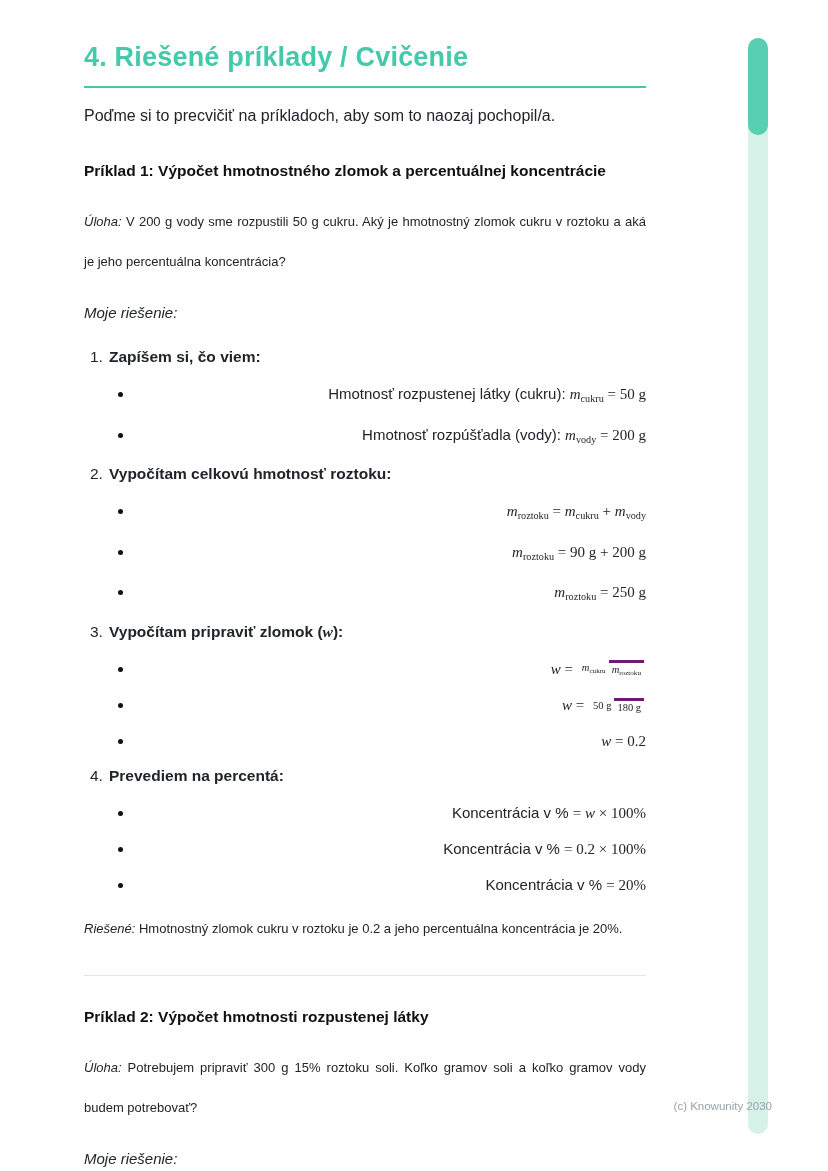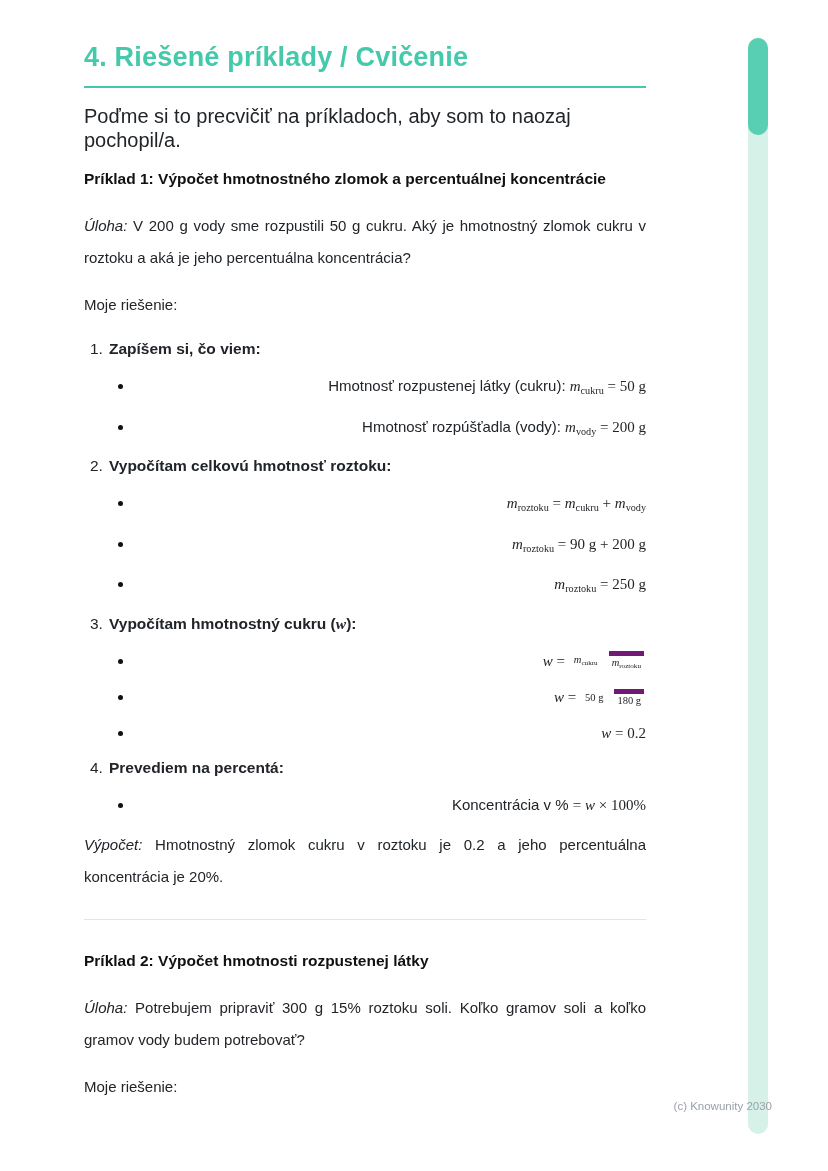--- a/index.html
+++ b/index.html
@@ -24,40 +24,41 @@
     line-height: 34px;
     letter-spacing: 0.2px;
   }
   .title-rule {
     height: 2px;
     background: #44c9ab;
     border: none;
     margin: 12px 0 16px 0;
   }
   .intro {
-    font-size: 20px;
+    font-size: 16px;
     line-height: 24px;
-    margin-bottom: 16px;
+    margin-bottom: 32px;
   }
   .ex-heading {
     font-size: 15.5px;
     font-weight: 700;
     color: #111111;
     line-height: 22px;
     margin-bottom: 20px;
   }
   .task {
-    font-size: 15px;
-    line-height: 32px;
+    font-size: 13px;
+    line-height: 40px;
     text-align: justify;
     margin-bottom: 20px;
   }
   .task .lbl { font-style: italic; }
   .solution-label {
     font-size: 15px;
+    font-style: italic;
     line-height: 22px;
     margin-bottom: 22px;
   }
   .steps { margin-bottom: 10px; }
   .step { margin-bottom: 12px; }
   .step-head {
     position: relative;
     padding-left: 25px;
     font-size: 15.5px;
     line-height: 22px;
@@ -104,21 +105,21 @@
     vertical-align: middle;
     margin: 0 2px;
     font-family: "Liberation Serif", serif;
   }
   .frac .num, .frac .den {
     font-size: 10.5px;
     line-height: 13px;
     padding: 0 3px;
     white-space: nowrap;
   }
-  .frac .den { border-top: 5px solid #701a75; margin-left: 8px; }
+  .frac .den { border-top: 3px solid #701a75; }
   .section-divider {
     height: 1px;
     background: #e2e5e8;
     border: none;
     margin: 26px 0 30px 0;
   }
   .scroll-track {
     position: absolute;
     right: 60px;
     top: 38px;
@@ -176,43 +177,45 @@
         </div>
         <div class="step">
           <div class="step-head"><span class="step-num">2.</span><span class="seg-bold">Vypočítam celkovú hmotnosť roztoku:</span></div>
           <ul class="bullets">
             <li><span class="seg-var">m</span><span class="seg-sub">roztoku</span><span class="seg-rm"> = </span><span class="seg-var">m</span><span class="seg-sub">cukru</span><span class="seg-rm"> + </span><span class="seg-var">m</span><span class="seg-sub">vody</span></li>
             <li><span class="seg-var">m</span><span class="seg-sub">roztoku</span><span class="seg-rm"> = 90 g + 200 g</span></li>
             <li><span class="seg-var">m</span><span class="seg-sub">roztoku</span><span class="seg-rm"> = 250 g</span></li>
           </ul>
         </div>
         <div class="step">
-          <div class="step-head"><span class="step-num">3.</span><span class="seg-bold">Vypočítam hmotnostný cukru (</span><span class="seg-bvar">w</span><span class="seg-bold">):</span></div>
+          <div class="step-head"><span class="step-num">3.</span><span class="seg-bold">Vypočítam pripraviť zlomok (</span><span class="seg-bvar">w</span><span class="seg-bold">):</span></div>
           <ul class="bullets">
             <li><span class="seg-var">w</span><span class="seg-rm"> = </span><span class="frac">
                 <span class="num"><span class="seg-var">m</span><span class="seg-sub">cukru</span></span>
                 <span class="den"><span class="seg-var">m</span><span class="seg-sub">roztoku</span></span>
               </span></li>
             <li><span class="seg-var">w</span><span class="seg-rm"> = </span><span class="frac">
                 <span class="num"><span class="seg-rm">50 g</span></span>
                 <span class="den"><span class="seg-rm">180 g</span></span>
               </span></li>
             <li><span class="seg-var">w</span><span class="seg-rm"> = 0.2</span></li>
           </ul>
         </div>
         <div class="step">
           <div class="step-head"><span class="step-num">4.</span><span class="seg-bold">Prevediem na percentá:</span></div>
           <ul class="bullets">
             <li><span class="seg-txt">Koncentrácia v % </span><span class="seg-rm">= </span><span class="seg-var">w</span><span class="seg-rm"> × 100%</span></li>
+            <li><span class="seg-txt">Koncentrácia v % </span><span class="seg-rm">= 0.2 × 100%</span></li>
+            <li><span class="seg-txt">Koncentrácia v % </span><span class="seg-rm">= 20%</span></li>
           </ul>
         </div>
       </div>
 
     <p class="task">
-      <em class="lbl">Výpočet:</em>
+      <em class="lbl">Riešené:</em>
       <span>Hmotnostný zlomok cukru v roztoku je 0.2 a jeho percentuálna koncentrácia je 20%.</span>
     </p>
 
     <div class="section-divider"></div>
 
     <h2 class="ex-heading">Príklad 2: Výpočet hmotnosti rozpustenej látky</h2>
 
     <p class="task">
       <em class="lbl">Úloha:</em>
       <span>Potrebujem pripraviť 300 g 15% roztoku soli. Koľko gramov soli a koľko gramov vody budem potrebovať?</span>

